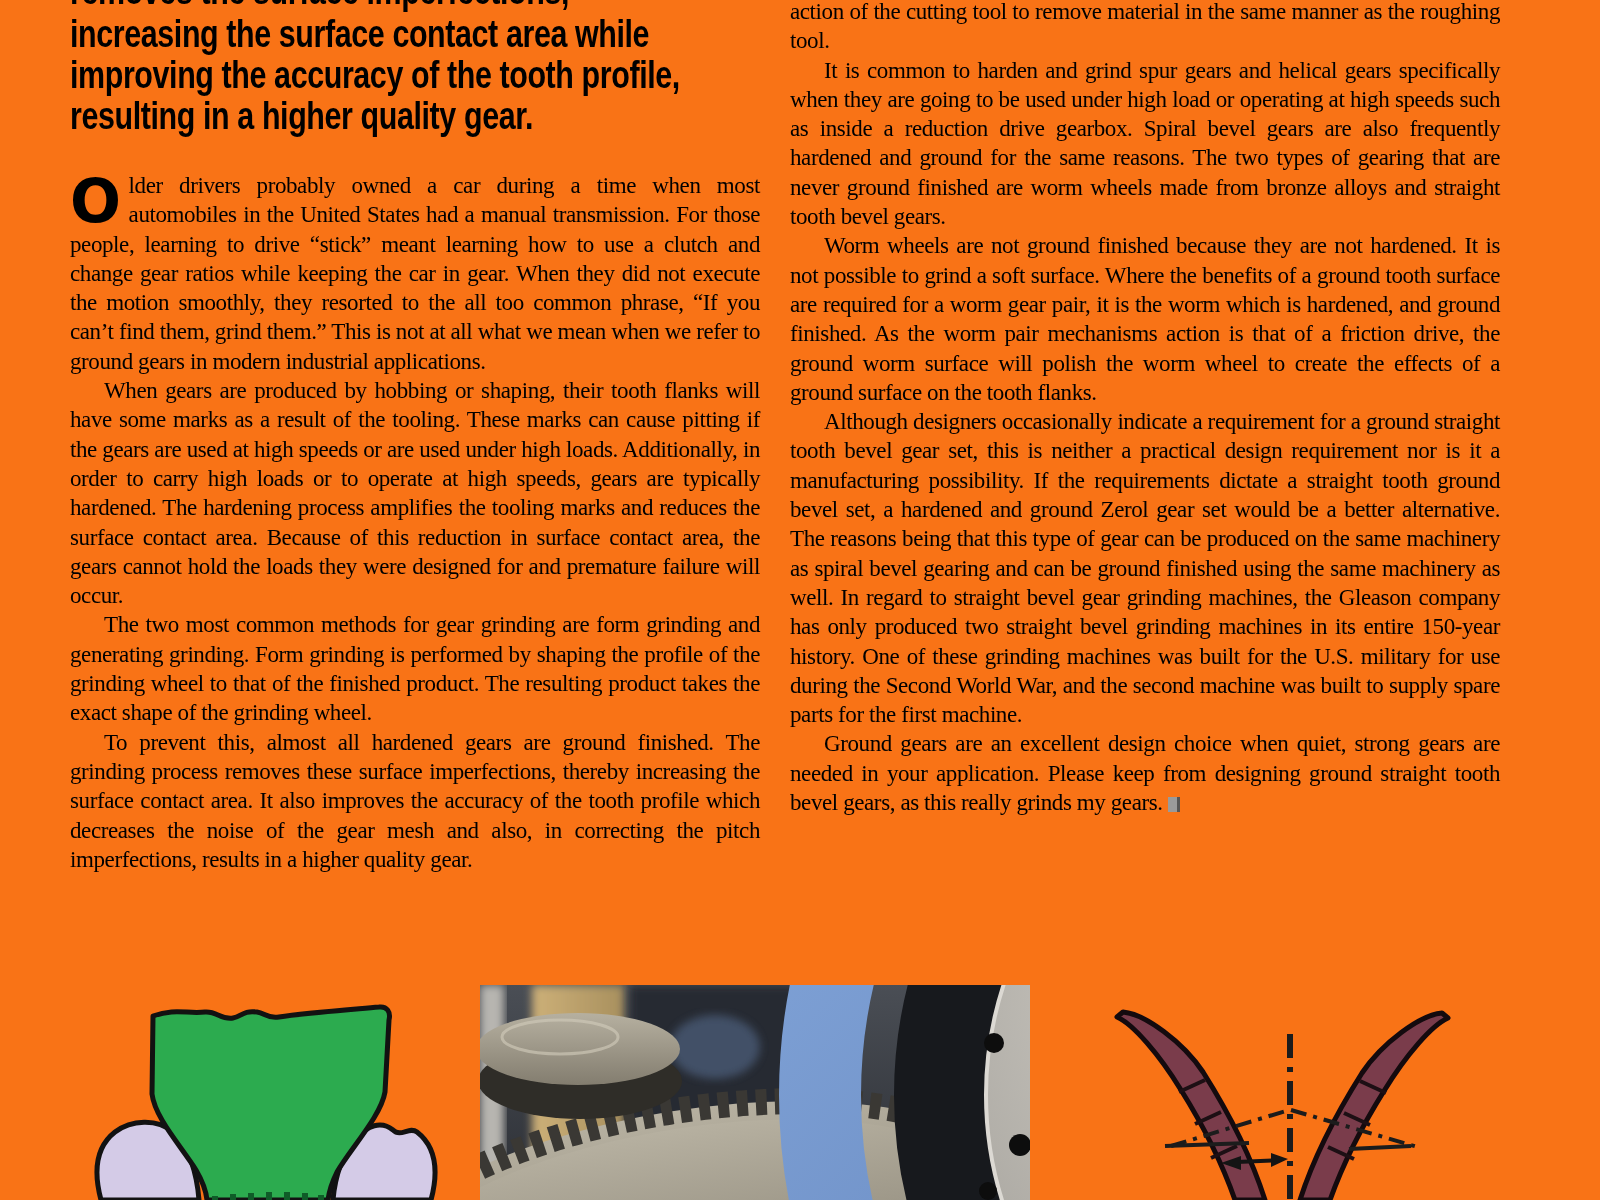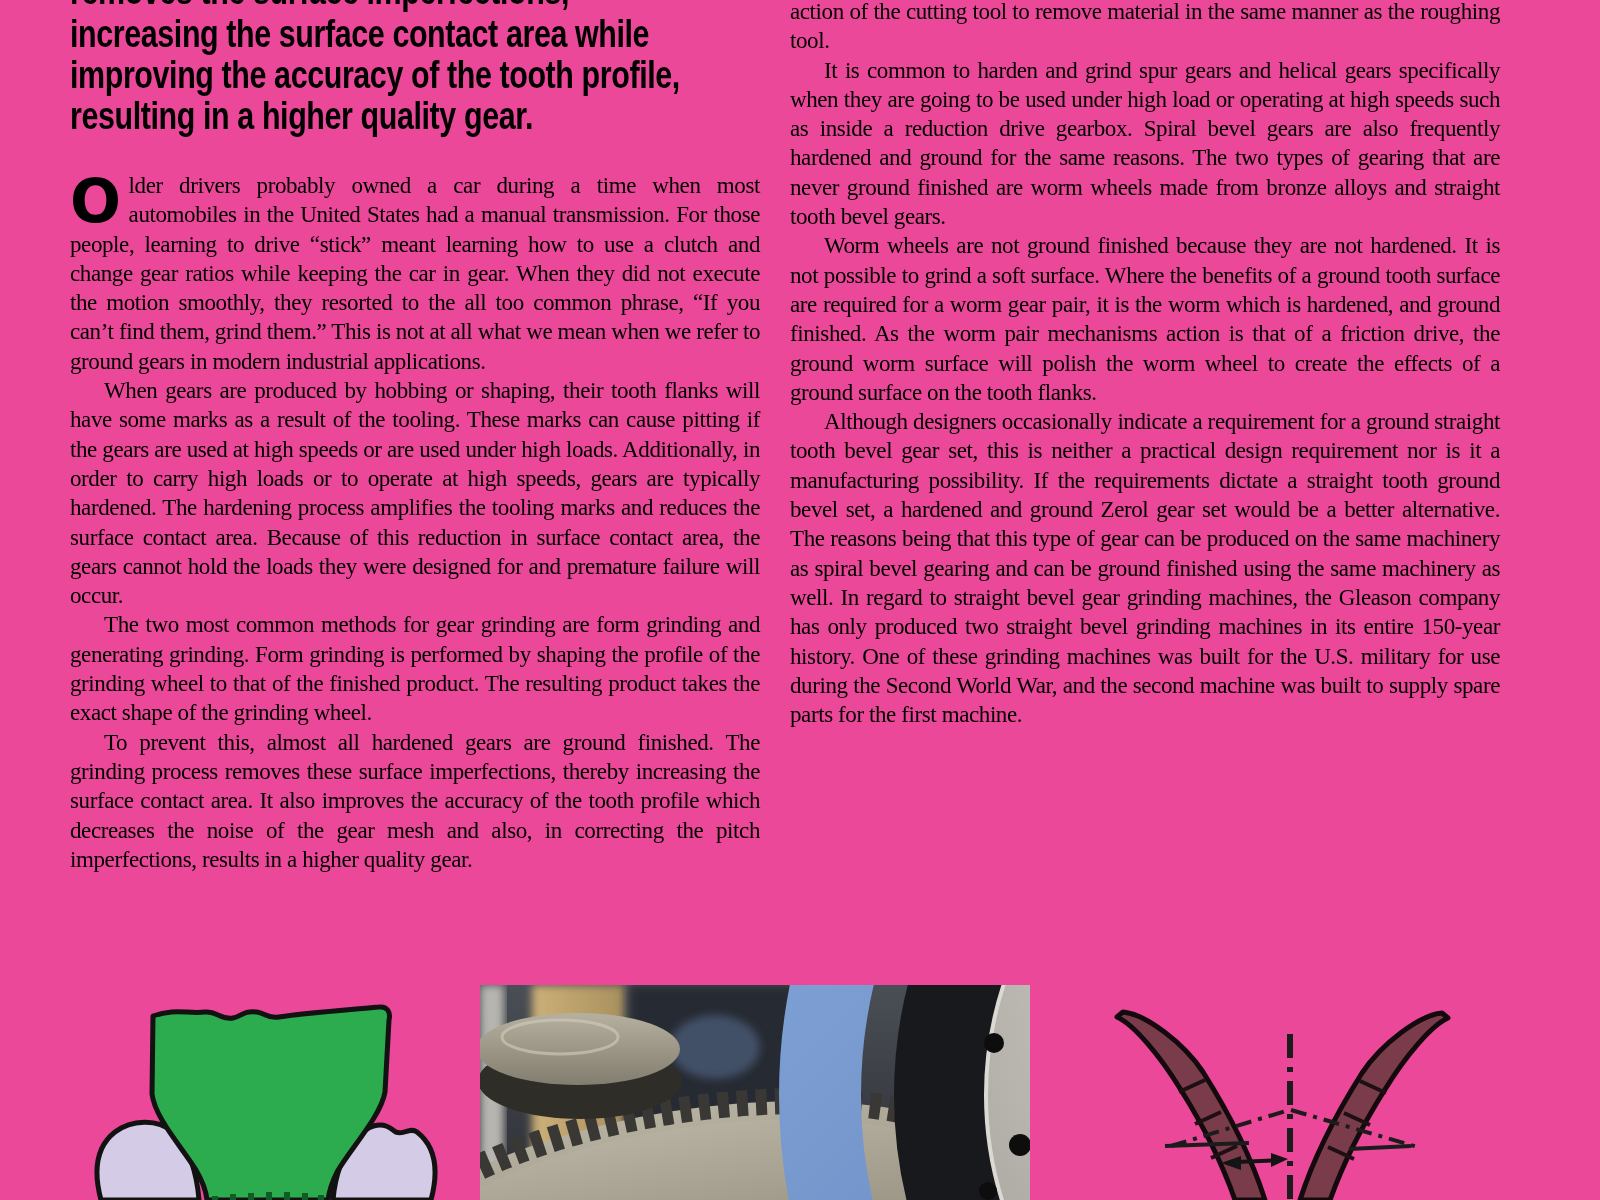--- a/index.html
+++ b/index.html
@@ -1,16 +1,16 @@
 <!DOCTYPE html>
 <html><head>
 <meta charset="utf-8">
 <style>
   html,body{margin:0;padding:0;background:#ffffff;}
-  .page{position:relative;width:1600px;height:1200px;overflow:hidden;background:#ec4899;
+  .page{position:relative;width:1600px;height:1200px;overflow:hidden;background:#f97316;
         color:#000;font-family:"Liberation Serif",serif;}
 
   
   .subhead{position:absolute;left:70px;top:0;width:720px;}
   .subhead-line{font-family:"Liberation Sans",sans-serif;font-weight:bold;
                 font-size:39px;line-height:41px;white-space:nowrap;
                 transform:scaleX(0.78);transform-origin:0 0;letter-spacing:-0.5px;}
   .subhead-clip{height:13px;overflow:hidden;}
   .subhead-clip .subhead-line{margin-top:-30px;}
 
@@ -51,20 +51,21 @@
     <p class="para">When gears are produced by hobbing or shaping, their tooth flanks will have some marks as a result of the tooling. These marks can cause pitting if the gears are used at high speeds or are used under high loads. Additionally, in order to carry high loads or to operate at high speeds, gears are typically hardened. The hardening process amplifies the tooling marks and reduces the surface contact area. Because of this reduction in surface contact area, the gears cannot hold the loads they were designed for and premature failure will occur.</p>
     <p class="para">The two most common methods for gear grinding are form grinding and generating grinding. Form grinding is performed by shaping the profile of the grinding wheel to that of the finished product. The resulting product takes the exact shape of the grinding wheel.</p>
     <p class="para">To prevent this, almost all hardened gears are ground finished. The grinding process removes these surface imperfections, thereby increasing the surface contact area. It also improves the accuracy of the tooth profile which decreases the noise of the gear mesh and also, in correcting the pitch imperfections, results in a higher quality gear.</p>
   </div>
 
   <div class="body-col col-right">
     <p class="para first">action of the cutting tool to remove material in the same manner as the roughing tool.</p>
     <p class="para">It is common to harden and grind spur gears and helical gears specifically when they are going to be used under high load or operating at high speeds such as inside a reduction drive gearbox. Spiral bevel gears are also frequently hardened and ground for the same reasons. The two types of gearing that are never ground finished are worm wheels made from bronze alloys and straight tooth bevel gears.</p>
     <p class="para">Worm wheels are not ground finished because they are not hardened. It is not possible to grind a soft surface. Where the benefits of a ground tooth surface are required for a worm gear pair, it is the worm which is hardened, and ground finished. As the worm pair mechanisms action is that of a friction drive, the ground worm surface will polish the worm wheel to create the effects of a ground surface on the tooth flanks.</p>
     <p class="para">Although designers occasionally indicate a requirement for a ground straight tooth bevel gear set, this is neither a practical design requirement nor is it a manufacturing possibility. If the requirements dictate a straight tooth ground bevel set, a hardened and ground Zerol gear set would be a better alternative. The reasons being that this type of gear can be produced on the same machinery as spiral bevel gearing and can be ground finished using the same machinery as well. In regard to straight bevel gear grinding machines, the Gleason company has only produced two straight bevel grinding machines in its entire 150-year history. One of these grinding machines was built for the U.S. military for use during the Second World War, and the second machine was built to supply spare parts for the first machine.</p>
+    <p class="para"><span>Ground gears are an excellent design choice when quiet, strong gears are needed in your application. Please keep from designing ground straight tooth bevel gears, as this really grinds my gears.</span><span class="endmark"></span></p>
   </div>
 
   <svg id="fig-form" class="fig" viewBox="0 0 380 212">
 
     <path d="M 26 212 C 18 182 22 158 40 144 C 56 132 82 130 98 144 C 114 158 122 186 124 212 Z" fill="#d4cbe7" stroke="#121212" stroke-width="5" stroke-linejoin="round"></path>
     <path d="M 356 212 C 364 182 360 158 342 144 C 334 138 326 150 318 142 C 306 132 292 138 282 150 C 268 164 260 188 258 212 Z" fill="#d4cbe7" stroke="#121212" stroke-width="5" stroke-linejoin="round"></path>
 
     <path d="M 78 28 C 100 20 112 26 130 24 C 142 23 146 32 158 30 C 166 29 168 22 182 24 C 190 25 192 31 204 29 C 230 25 270 22 304 19 C 312 18 316 24 314 32 L 310 104 C 306 128 276 160 262 184 C 256 196 254 204 253 212 L 132 212 C 131 202 128 194 121 182 C 106 158 80 130 77 106 Z" fill="#2cab4f" stroke="#121212" stroke-width="5" stroke-linejoin="round"></path>
 
     <g stroke="#0f5c28" stroke-width="6">

